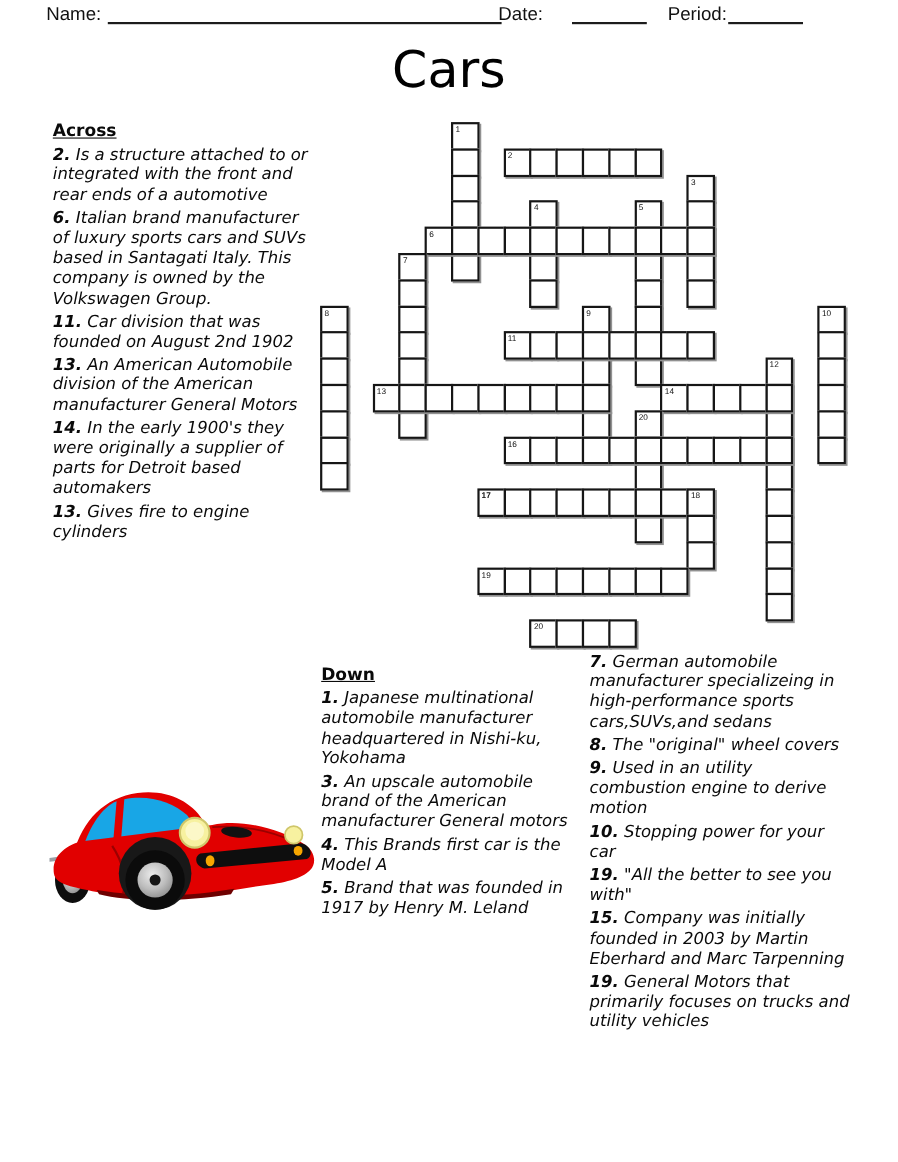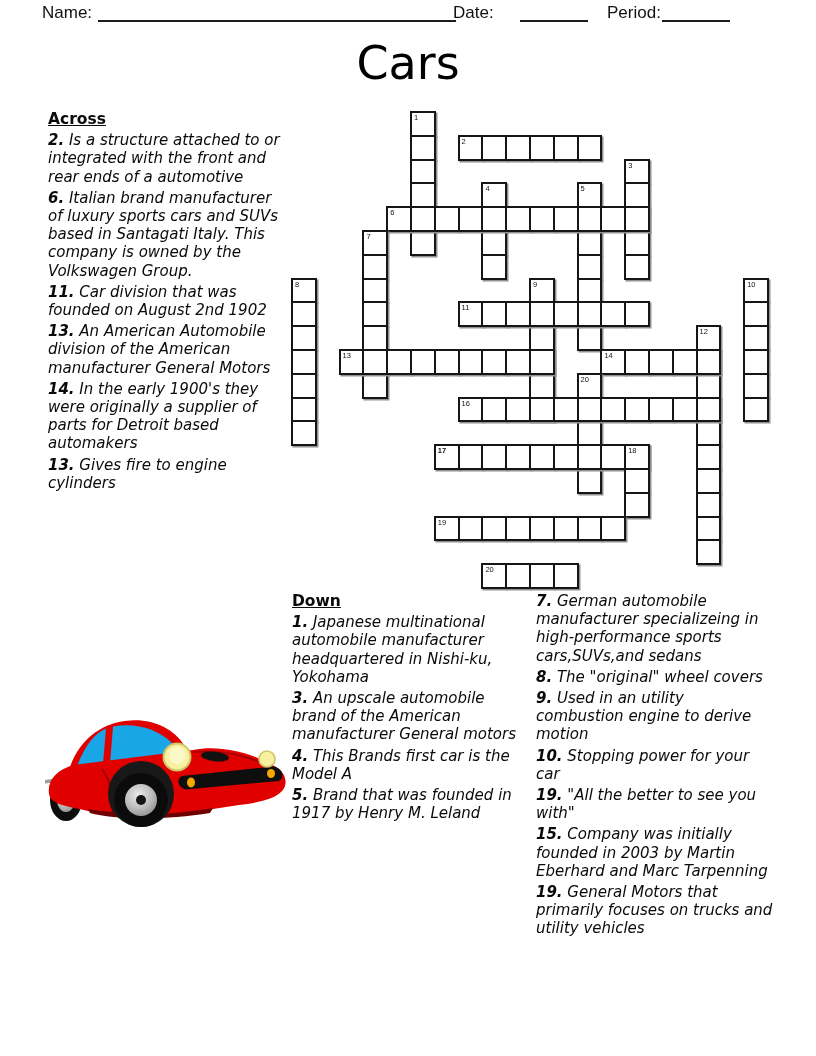--- a/index.html
+++ b/index.html
@@ -17,21 +17,21 @@
 
   
   .cluecol{position:absolute;font-size:15px;line-height:18.2px;color:#0a0a0a;}
   .cluecol h2{font-size:15.5px;line-height:18.2px;margin:0 0 3px 0;font-weight:bold;
               text-decoration:underline;}
   .clue{margin:0 0 3px 0;font-style:italic;}
   .clue .cnum{font-weight:bold;}
   #col-across{left:48px;top:110px;width:233px;}
   #col-mid{left:292px;top:592px;width:228px;}
   #col-right{left:536px;top:592px;width:238px;}
-  #col-mid h2{margin-top:0;}
+  #col-mid h2{margin-top:12px;}
 
   
   #grid{position:absolute;left:291px;top:111px;width:482px;height:482px;}
   .cell{position:absolute;width:25.8px;height:25.8px;box-sizing:border-box;
         border:2px solid #161616;background:#fff;
         box-shadow:1.5px 1.5px 0 #919191;}
   .cellnum{position:absolute;top:0px;left:2px;font-size:7.5px;line-height:9px;
            font-family:"Liberation Sans",sans-serif;color:#111;}
 
   

